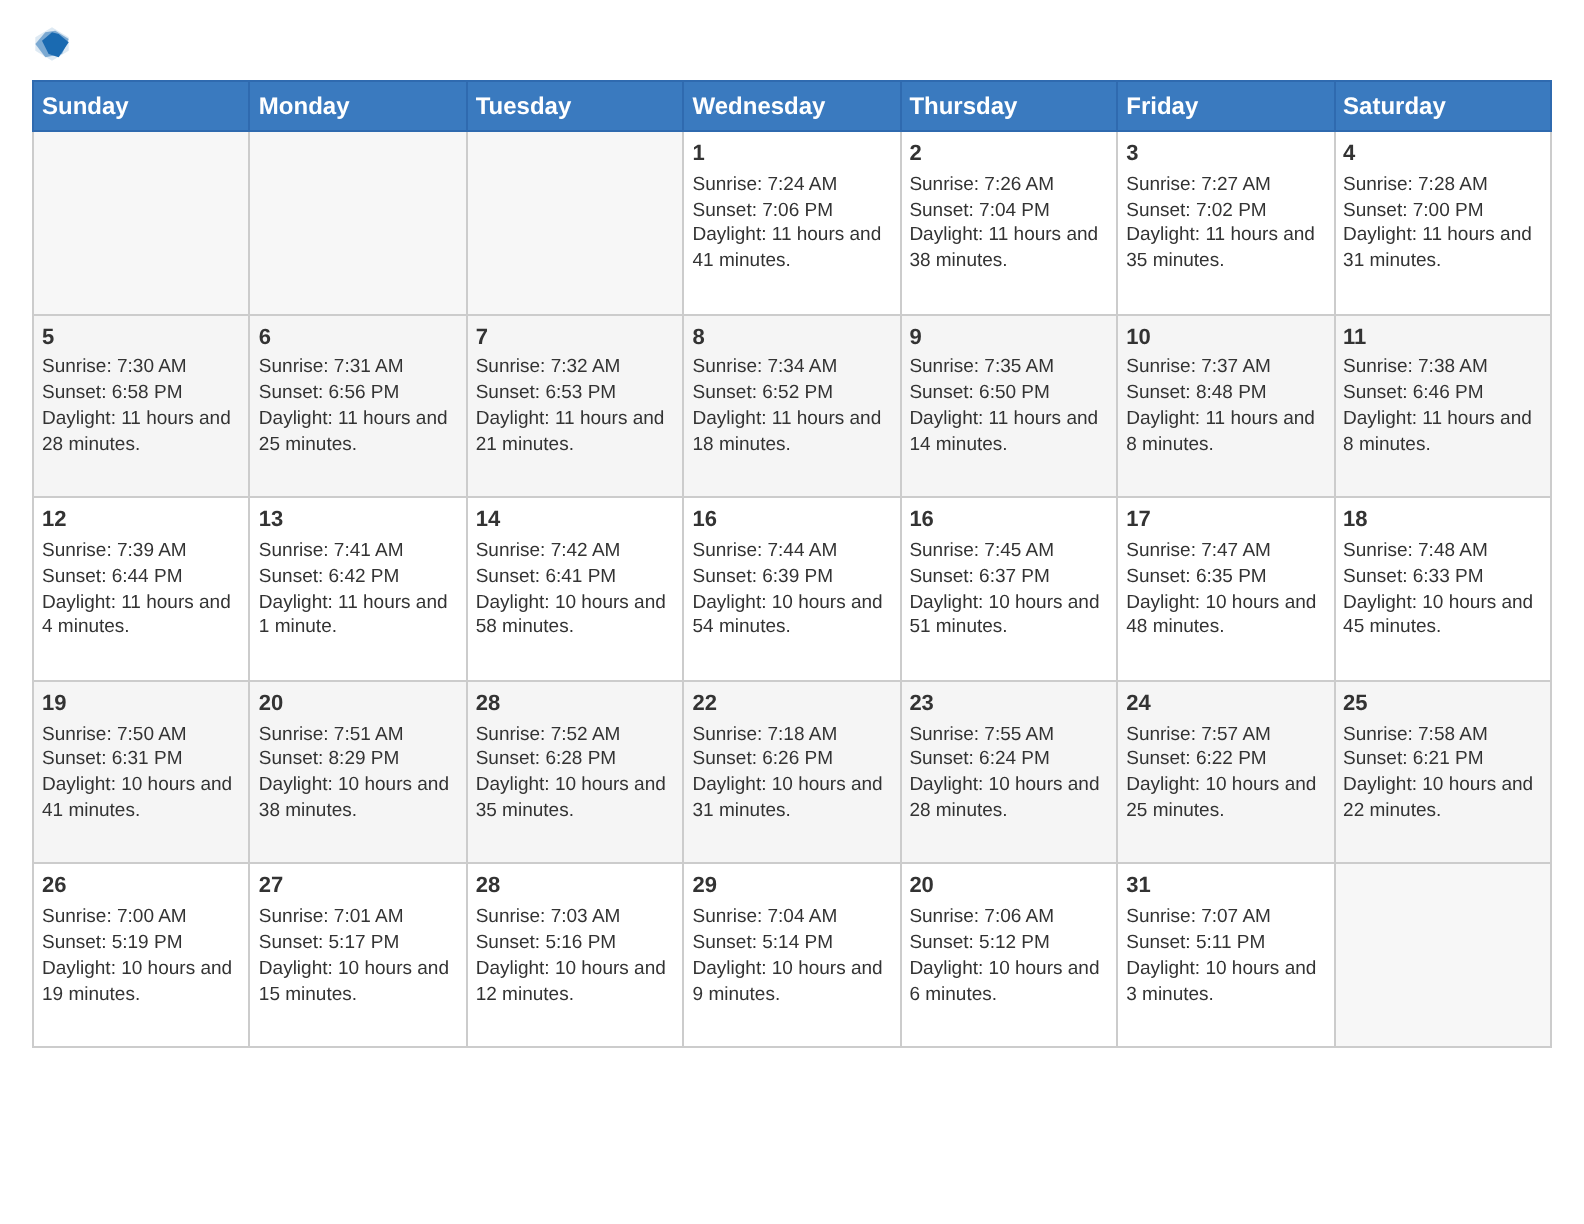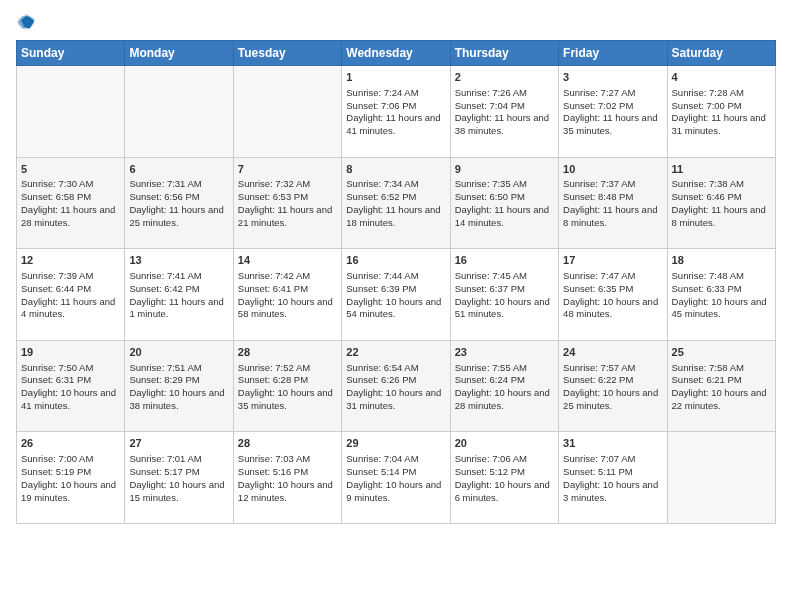--- a/index.html
+++ b/index.html
@@ -264,21 +264,21 @@
             <div>Daylight: 10 hours and 38 minutes.</div>
           </td>
           <td>
             <span class="day-num">28</span>
             <div>Sunrise: 7:52 AM</div>
             <div>Sunset: 6:28 PM</div>
             <div>Daylight: 10 hours and 35 minutes.</div>
           </td>
           <td>
             <span class="day-num">22</span>
-            <div>Sunrise: 6:54 AM</div>
+            <div>Sunrise: 7:18 AM</div>
             <div>Sunset: 6:26 PM</div>
             <div>Daylight: 10 hours and 31 minutes.</div>
           </td>
           <td>
             <span class="day-num">23</span>
             <div>Sunrise: 7:55 AM</div>
             <div>Sunset: 6:24 PM</div>
             <div>Daylight: 10 hours and 28 minutes.</div>
           </td>
           <td>

